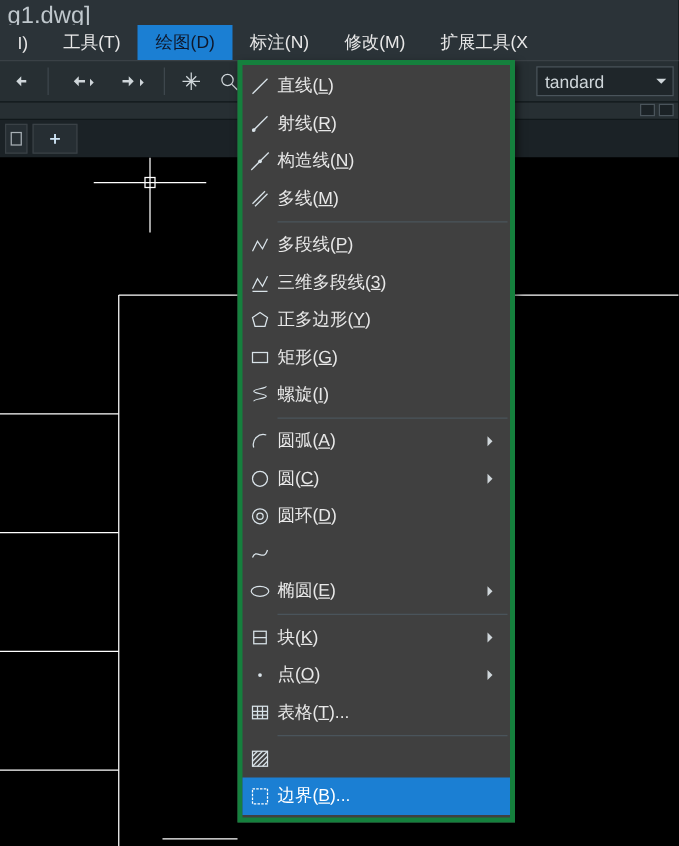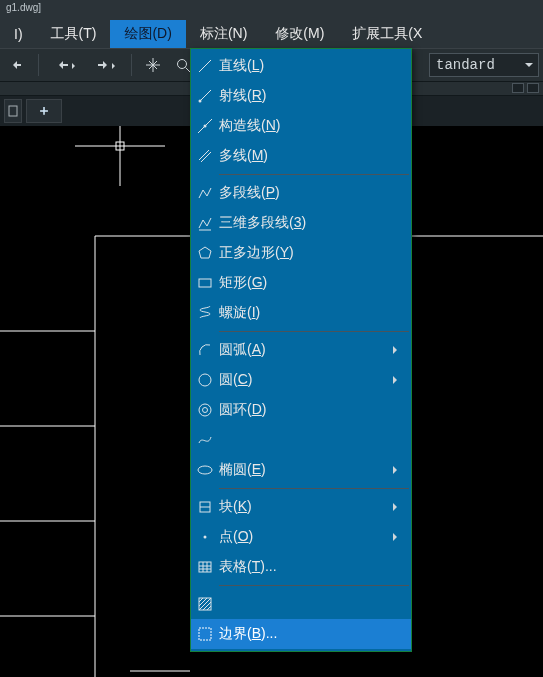--- a/index.html
+++ b/index.html
@@ -10,21 +10,21 @@
     color: #e8e8e8;
     overflow: hidden;
     width: 543px;
     height: 677px;
     position: relative;
   }
   .title-frag {
     position: absolute;
     top: 0; left: 0;
     color: #bfc7cc;
-    font-size: 10px;
+    font-size: 19px;
     padding: 2px 6px;
     background: #2b3338;
     width: 100%;
     height: 20px;
   }
   .menubar {
     position: absolute;
     top: 20px; left: 0; right: 0;
     height: 28px;
     background: #2b3338;
@@ -47,21 +47,20 @@
     position: absolute;
     top: 48px; left: 0; right: 0;
     height: 34px;
     background: #272f33;
     border-top: 1px solid #3a4146;
     border-bottom: 1px solid #11181b;
     display: flex;
     align-items: center;
     gap: 4px;
     padding: 0 4px;
-    font-family: Liberation Mono, monospace;
   }
   .tool-sep {
     width: 1px; height: 22px;
     background: #3e474d;
     margin: 0 4px;
   }
   .tool-btn {
     width: 26px; height: 26px;
     display: flex; align-items: center; justify-content: center;
     color: #cfd6da;
@@ -128,22 +127,22 @@
     top: 126px; left: 0; right: 0; bottom: 0;
     background: #000;
   }
   .canvas svg { position:absolute; top:0; left:0; }
   
   .dropdown {
     position: absolute;
     top: 48px;
     left: 190px;
     width: 222px;
-    background: #0369a1;
-    border: 1px solid #15803d;
+    background: #404040;
+    border: 4px solid #15803d;
     box-shadow: 2px 2px 6px rgba(0,0,0,0.5);
     padding: 2px 0;
   }
   .dd-item {
     display: flex;
     align-items: center;
     height: 30px;
     padding: 0 6px 0 0;
     color: #e8e8e8;
     position: relative;

